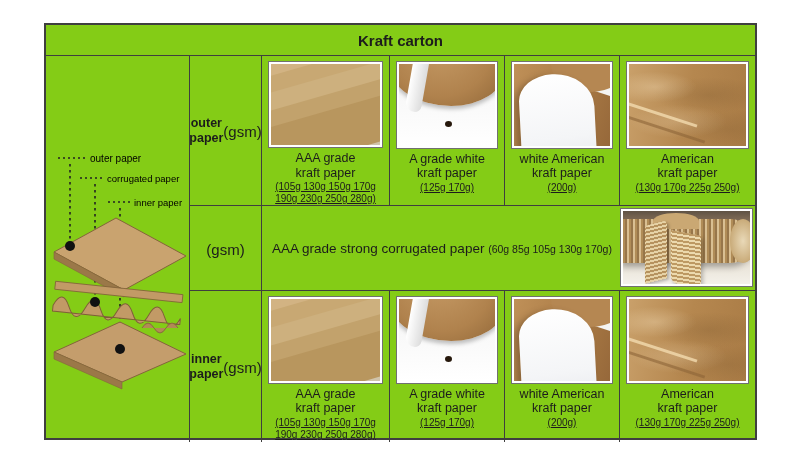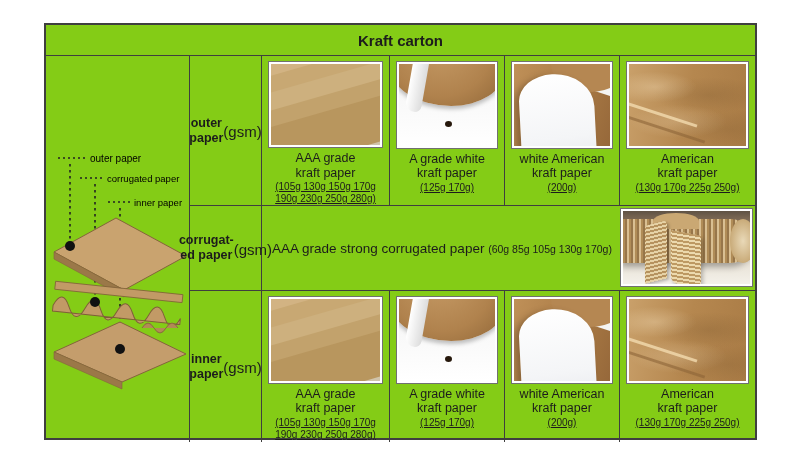--- a/index.html
+++ b/index.html
@@ -165,22 +165,20 @@
           <div class="e1"></div>
           <div class="e2"></div>
         </div>
       </div>
       <div class="p-name">American
 kraft paper</div>
       <div class="p-weights">(130g 170g 225g 250g)</div>
     </div>
 
     <div class="cell label-cell b-r b-b">
-      <div class="row-label">corrugat-
-ed paper</div>
       <div class="row-unit">(gsm)</div>
     </div>
 
     <div class="cell span-cell b-b">
       <div class="corr-text">
         <span>AAA grade strong corrugated paper</span>
         <span class="w">(60g 85g 105g 130g 170g)</span>
       </div>
       <div class="corr-photo-frame">
         <div class="photo ph-corr">

